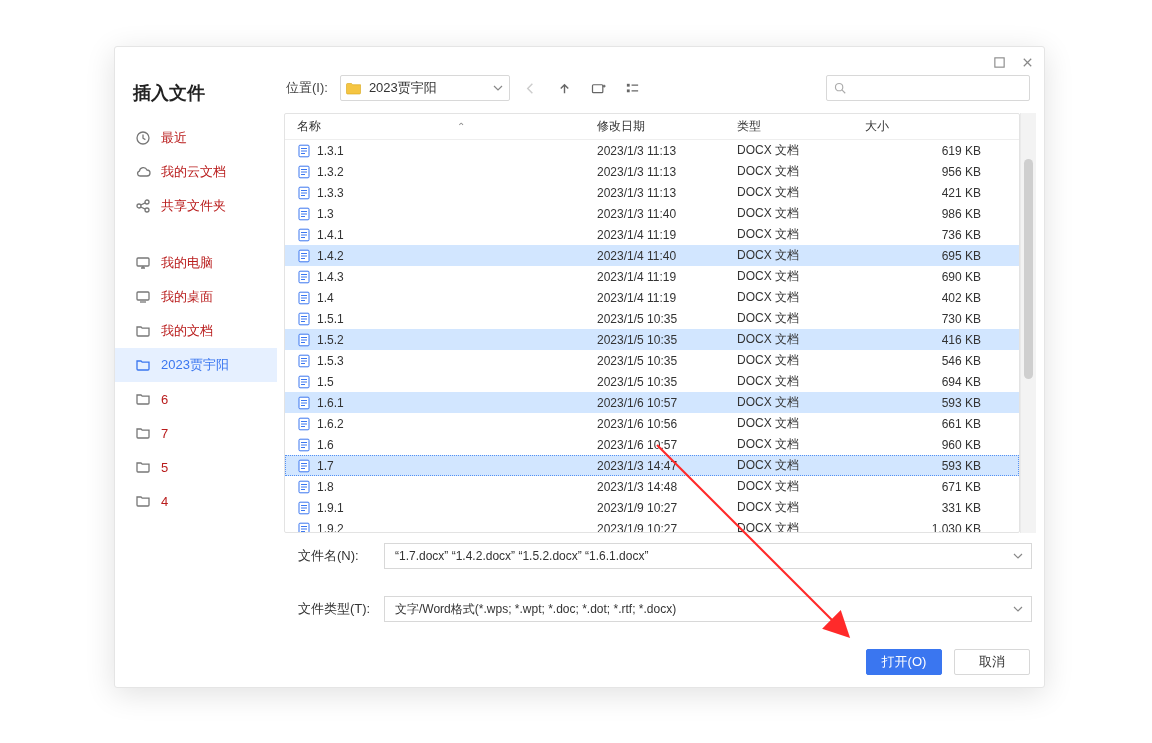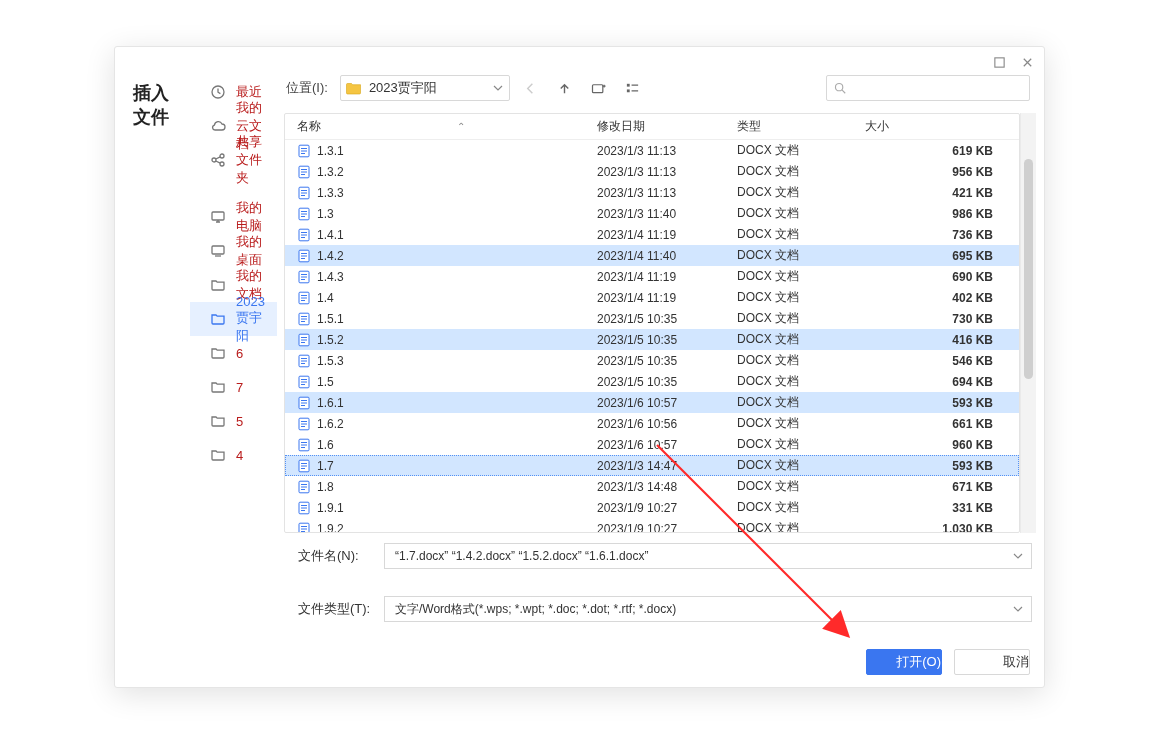--- a/index.html
+++ b/index.html
@@ -14,21 +14,21 @@
   .titlebar {
     position:absolute; top:6px; right:8px; display:flex; gap:10px;
     align-items:center;
   }
   .titlebar .winbtn { width:18px; height:18px; display:flex; align-items:center; justify-content:center; color:#888; cursor:pointer; }
   .titlebar .winbtn svg { width:13px; height:13px; }
 
   .body { flex:1; display:flex; min-height:0; padding-top:20px; }
 
   
-  .sidebar { width:162px; flex:none; padding:8px 0 12px 0; display:flex; flex-direction:row; }
+  .sidebar { width:162px; flex:none; padding:8px 0 12px 0; display:flex; flex-direction:column; }
   .sidebar .dlg-title { font-size:18px; font-weight:600; color:#222; padding:6px 16px 16px 18px; }
   .sidebar .group { padding-bottom:10px; }
   .sidebar .sep { height:1px; background:transparent; margin:6px 0; }
   .side-item {
     display:flex; align-items:center; gap:10px;
     padding:0 12px 0 20px; height:34px; color:#b91c1c; cursor:pointer;
     font-size:13px;
   }
   .side-item .si-icon { width:16px; height:16px; display:flex; align-items:center; justify-content:center; color:#777; flex:none; }
   .side-item .si-icon svg { width:16px; height:16px; }
@@ -87,21 +87,21 @@
   .row {
     display:grid;
     grid-template-columns: 300px 140px 128px 1fr;
     align-items:center; height:21px; font-size:12px; color:#333;
     padding-left:6px; cursor:default;
   }
   .row.sel { background:#d2e6ff; }
   .row.focus { outline:1px dotted #5591f3; outline-offset:-1px; }
   .cell { padding:0 6px; white-space:nowrap; overflow:hidden; text-overflow:ellipsis; }
   .cell.name { display:flex; align-items:center; gap:6px; }
-  .cell.size { text-align:right; padding-right:26px;font-weight:bold; }
+  .cell.size { text-align:right; padding-right:38px; }
   .file-ic { width:14px; height:14px; flex:none; }
   .file-ic svg { width:14px; height:14px; }
 
   .vscroll { width:16px; background:#f3f3f3; border-left:1px solid #eaeaea; position:relative; }
   .vscroll .thumb { position:absolute; left:3px; right:3px; top:46px; height:220px; background:#cfcfcf; border-radius:5px; }
 
   
   .anno-arrow { position:absolute; pointer-events:none; }
 
   
@@ -113,21 +113,21 @@
   .field-row .flabel { width:84px; text-align:left; color:#333; font-size:13px; padding-left:8px; }
   .field-input {
     flex:1; border:1px solid #d8d8d8; border-radius:0;
     height:26px; display:flex; align-items:center; padding:0 8px; gap:6px;
   }
   .field-input input { border:0; outline:0; flex:1; font-size:12px; color:#333; background:transparent; font-family:inherit; }
   .field-input .caret { color:#888; cursor:pointer; }
   .btn-row { display:flex; justify-content:flex-end; gap:12px; padding-right:2px; }
   .btn {
     min-width:76px; height:26px; border-radius:2px; font-size:13px;
-    display:flex; align-items:center; justify-content:flex-end; cursor:pointer;
+    display:flex; align-items:center; justify-content:center; cursor:pointer;
     border:1px solid #d8d8d8; background:#fff; color:#333;
   }
   .btn.primary { background:#3a76f0; border-color:#3a76f0; color:#fff; }
 </style>
 </head>
 <body>
 
 <div class="shell">
   <div class="dialog">
 

